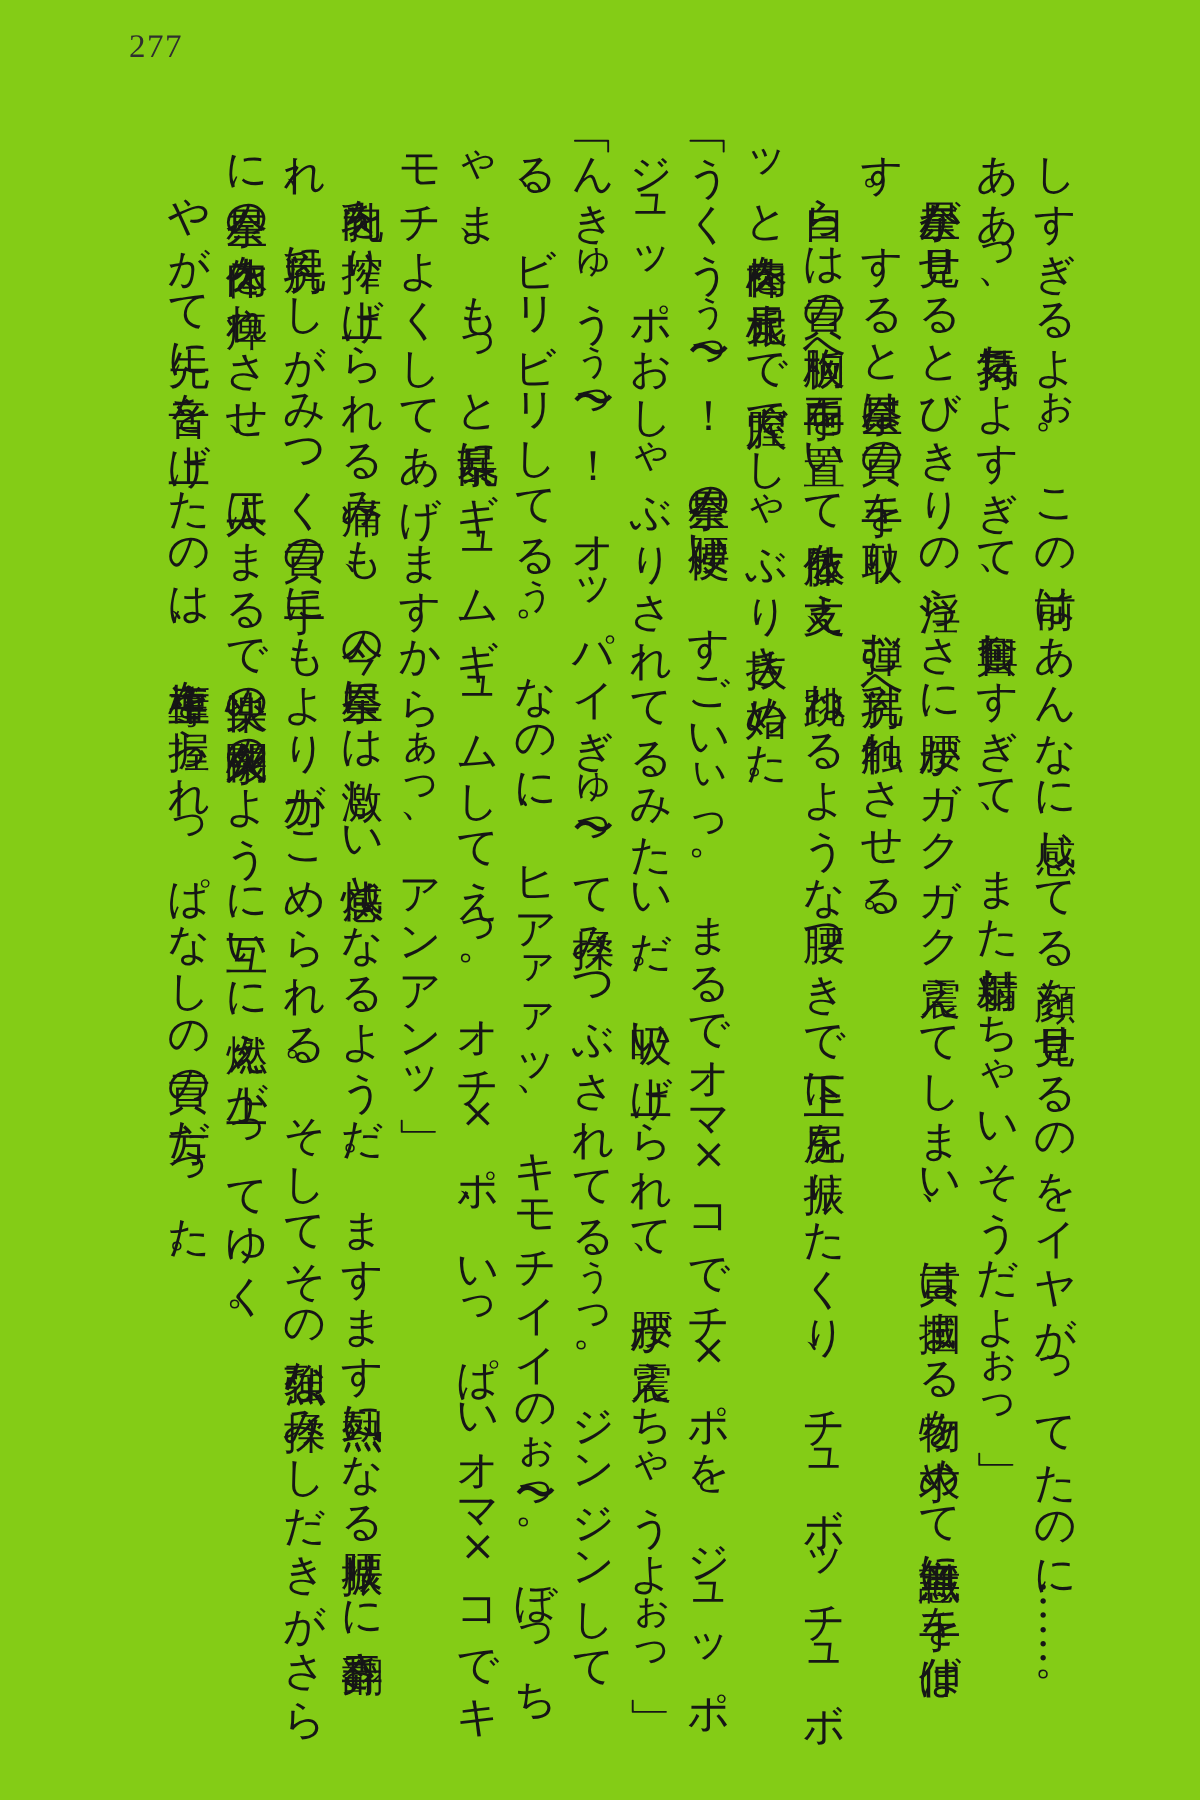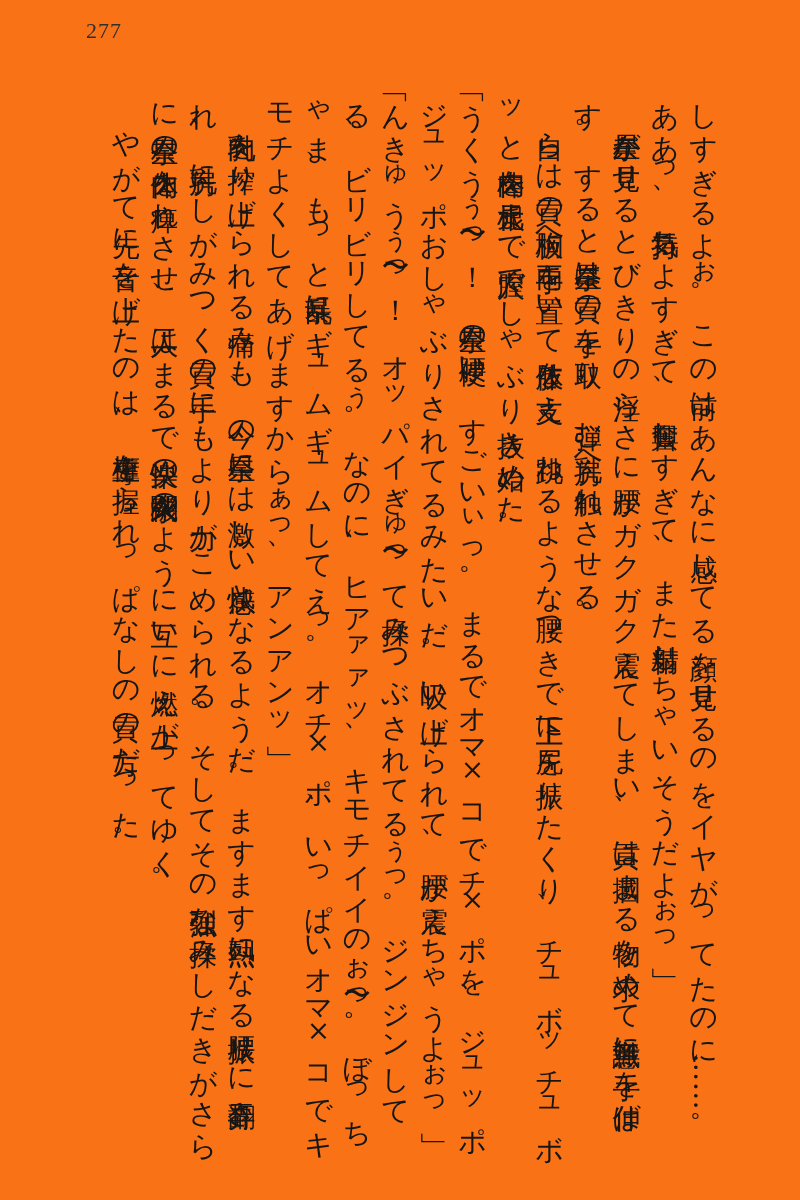--- a/index.html
+++ b/index.html
@@ -7,21 +7,21 @@
     padding: 0;
     width: 800px;
     height: 1200px;
     overflow: hidden;
     background: #ffffff;
   }
   .page {
     position: relative;
     width: 800px;
     height: 1200px;
-    background: #f97316;
+    background: #84cc16;
     font-family: "DejaVu Serif", "Liberation Serif", serif;
   }
   .page-number {
     position: absolute;
     left: 86px;
     top: 18px;
     font-size: 22px;
     color: #2f2f2f;
     letter-spacing: 1px;
     font-family: "Liberation Serif", "DejaVu Serif", serif;

